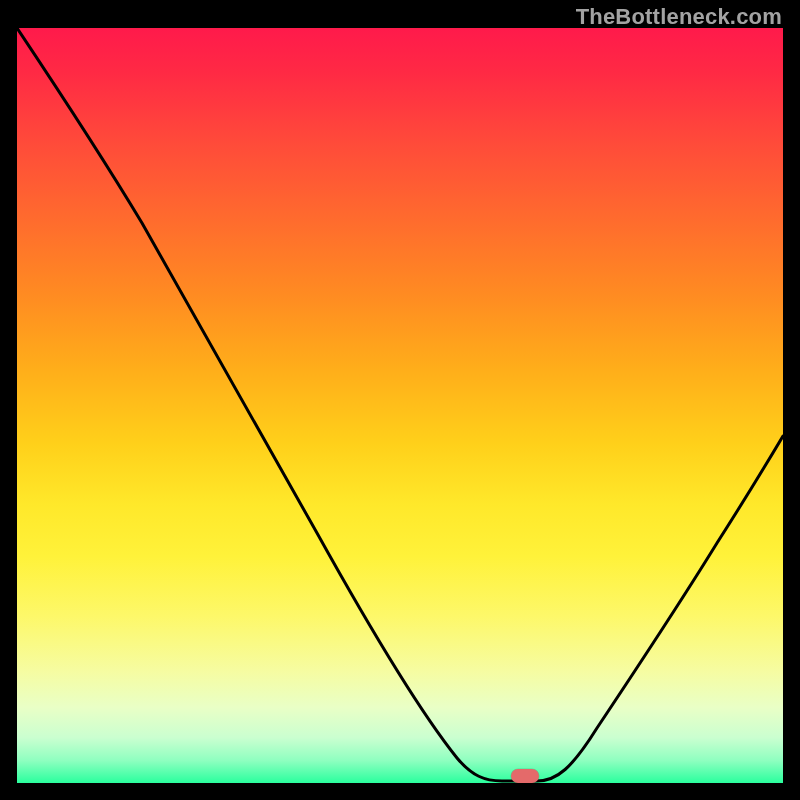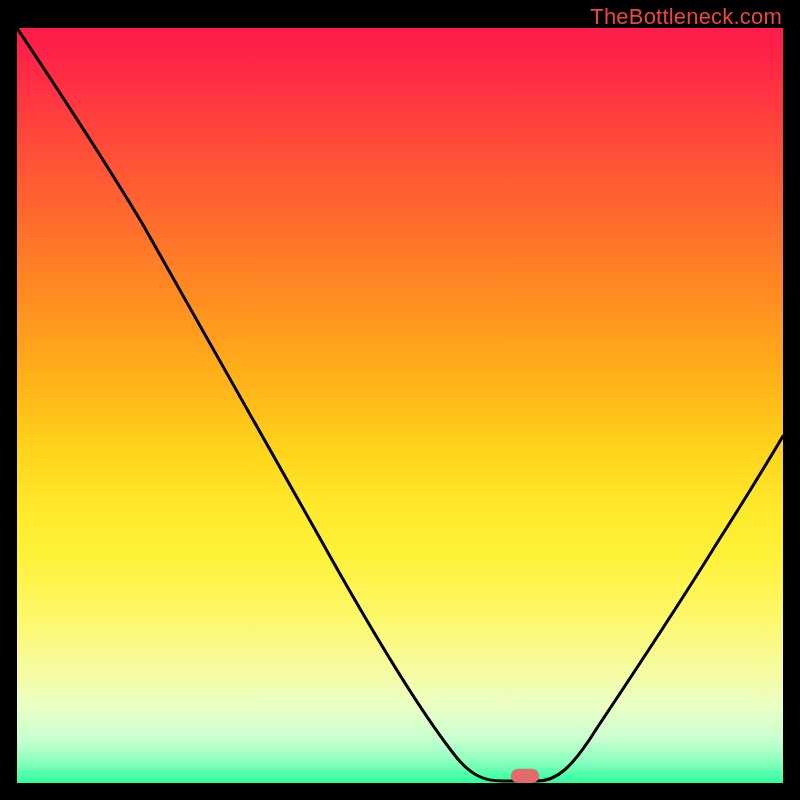--- a/index.html
+++ b/index.html
@@ -14,23 +14,23 @@
   .frame {
     position: relative;
     width: 800px;
     height: 800px;
     background: #000;
   }
   .watermark {
     position: absolute;
     top: 4px;
     right: 18px;
-    color: #ef4444;
+    color: #a3a3a3;
     font-size: 22px;
-    font-weight: 400;
+    font-weight: 700;
     letter-spacing: 0.2px;
     z-index: 10;
   }
   .plot-area {
     position: absolute;
     left: 17px;
     top: 28px;
     width: 766px;
     height: 755px;
     overflow: hidden;

